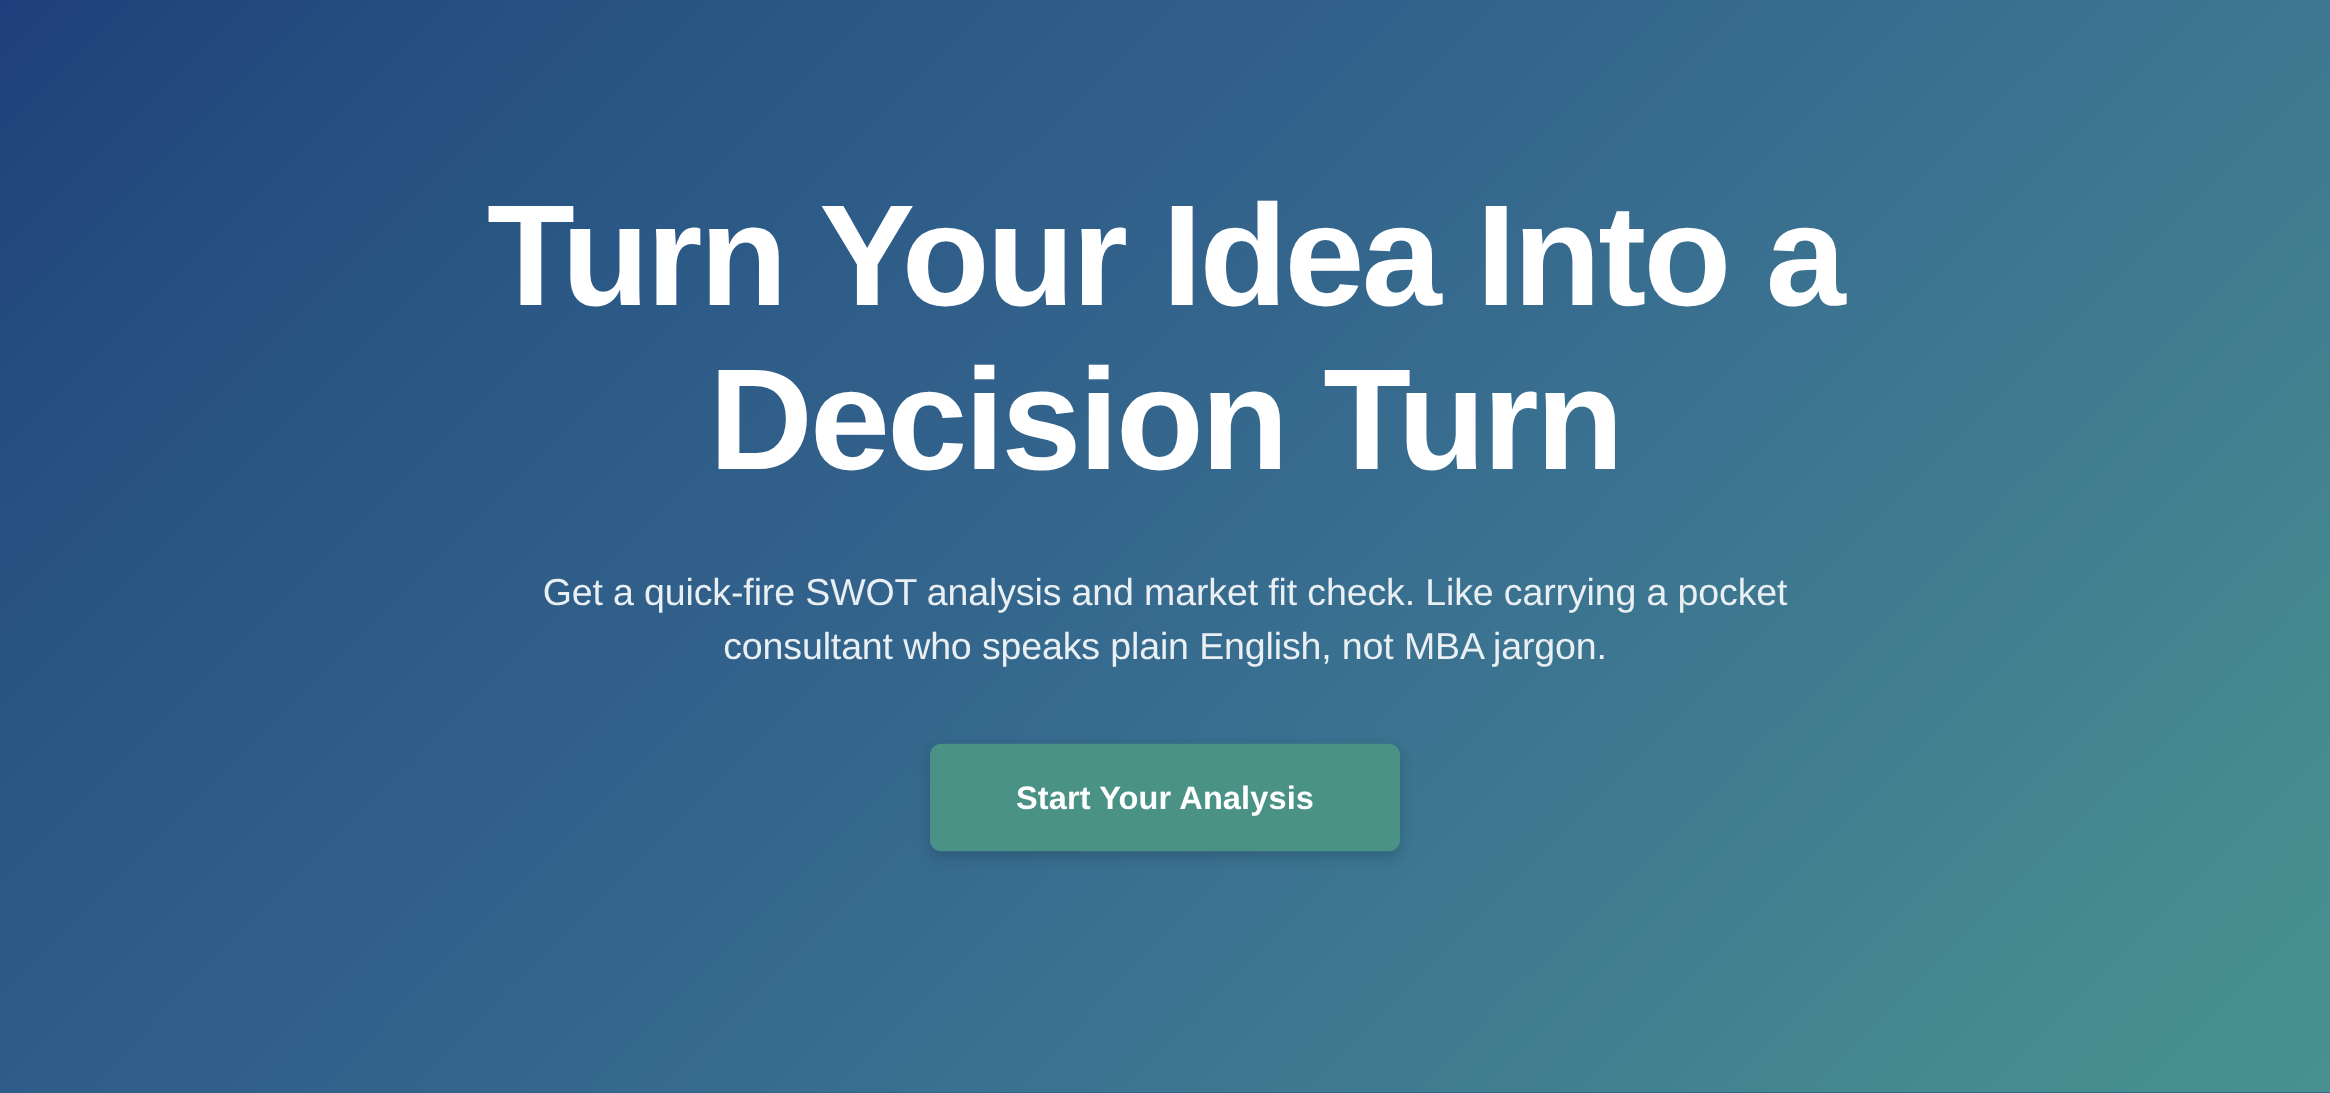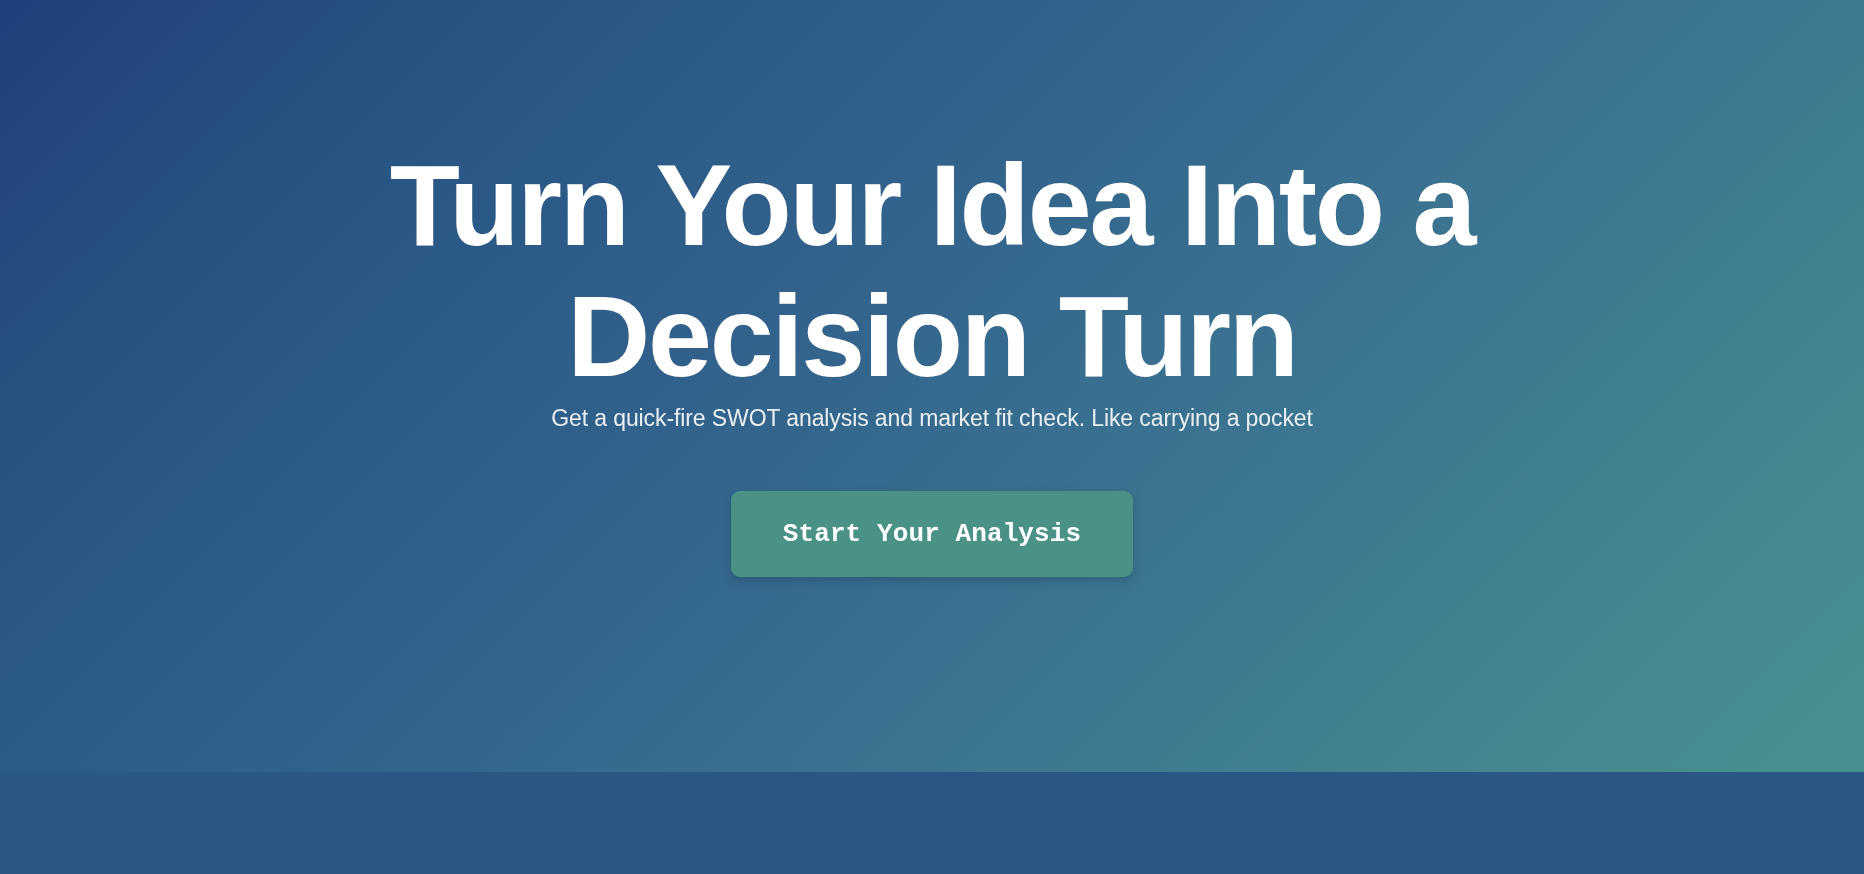--- a/index.html
+++ b/index.html
@@ -12,21 +12,21 @@
   }
 
   body {
     font-family: "Liberation Sans", sans-serif;
     background: #2b5784;
   }
 
   .hero {
     position: relative;
     width: 1864px;
-    height: 772px;
+    height: 874px;
     display: flex;
     flex-direction: column;
     align-items: center;
     justify-content: flex-start;
     background-image:
       linear-gradient(135deg,
         #1f3f7c 0%,
         #26507f 14%,
         #2c5a87 28%,
         #33648c 44%,
@@ -56,40 +56,41 @@
     font-weight: bold;
     line-height: 1.14;
     letter-spacing: -2.2px;
     max-width: 1140px;
     text-rendering: optimizeLegibility;
   }
 
   .hero-subtitle {
     color: #e9eff3;
     font-family: "Liberation Sans", sans-serif;
-    font-size: 23px;
+    font-size: 30px;
     font-weight: normal;
     line-height: 1.42;
     letter-spacing: -0.1px;
     max-width: 1340px;
+    margin-top: 52px;
   }
 
   .cta-wrap {
     margin-top: 56px;
     display: flex;
     justify-content: center;
   }
 
   .cta-button {
     display: inline-flex;
     align-items: center;
     justify-content: center;
     background: #4a9285;
     color: #ffffff;
-    font-family: Liberation Mono, monospace;
+    font-family: Liberation Sans, sans-serif;
     font-size: 26px;
     font-weight: bold;
     letter-spacing: 0.1px;
     border: none;
     border-radius: 9px;
     padding: 0 52px;
     height: 86px;
     min-width: 376px;
     cursor: pointer;
     box-shadow: 0 4px 10px rgba(12, 34, 52, 0.22);
@@ -104,20 +105,21 @@
 
     <h1 class="hero-title">
       <span>Turn Your Idea Into a</span>
       <br>
       <span>Decision Turn</span>
     </h1>
 
     <p class="hero-subtitle">
       <span>Get a quick-fire SWOT analysis and market fit check. Like carrying a pocket</span>
       <br>
+      <span>consultant who speaks plain English, not MBA jargon.</span>
     </p>
 
     <div class="cta-wrap">
       <button class="cta-button" type="button">Start Your Analysis</button>
     </div>
 
   </div>
 </div>
 
 </body></html>

